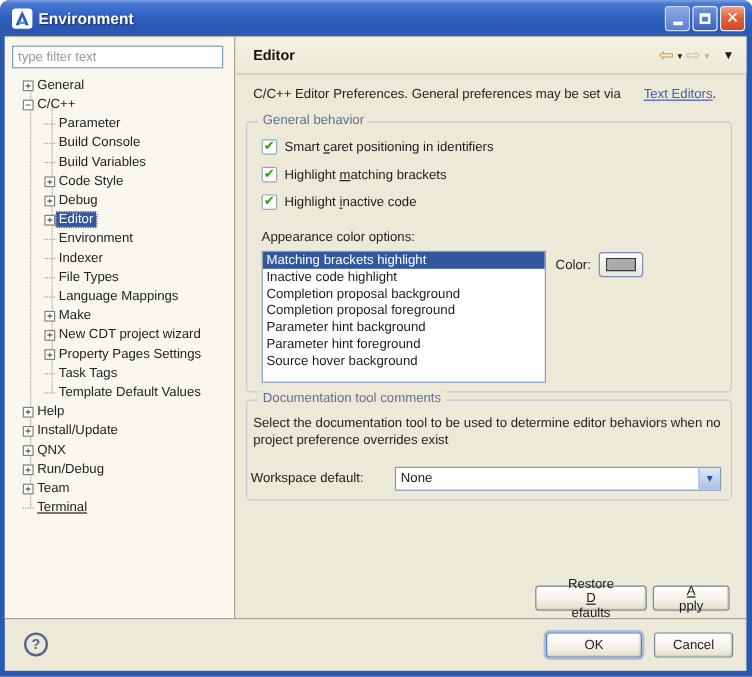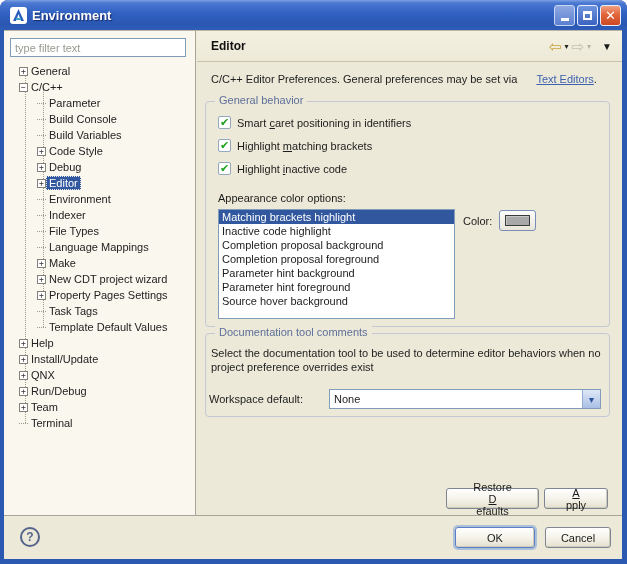--- a/index.html
+++ b/index.html
@@ -226,21 +226,21 @@
             <span class="tlabel">QNX</span>
           </div>
           <div class="trow" style="padding-left: 15px;">
             <span class="tbox">+</span>
             <span class="tlabel">Run/Debug</span>
           </div>
           <div class="trow" style="padding-left: 15px;">
             <span class="tbox">+</span>
             <span class="tlabel">Team</span>
           </div>
-          <div class="trow" style="padding-left: 15px;">
+          <div class="trow" style="padding-left: 15px; text-decoration: underline;">
             <span class="tstub"></span>
             <span class="tlabel">Terminal</span>
           </div>
         </div>
     </div>
 
     <div class="right-panel">
 
       <div class="page-header">
         <span class="page-title">Editor</span>

